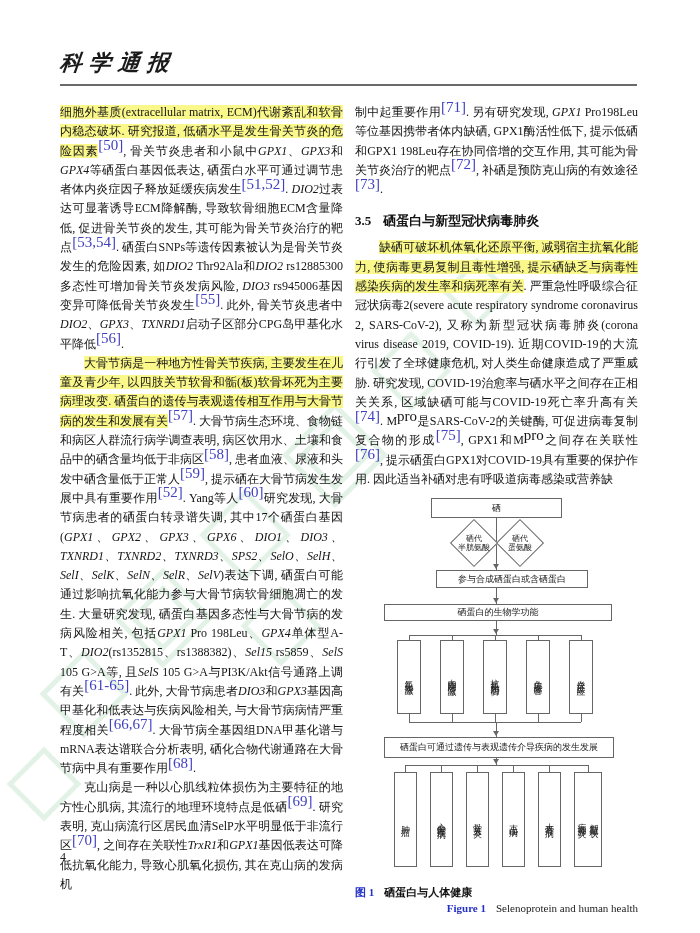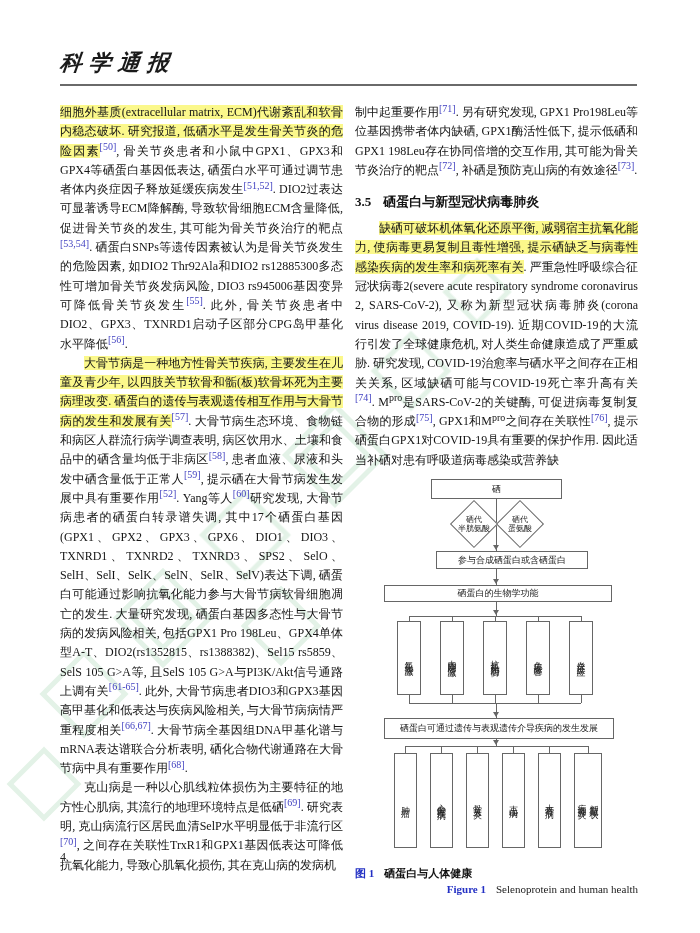--- a/index.html
+++ b/index.html
@@ -12,22 +12,22 @@
   .rule{margin-top:6px;height:2px;background:#6a6a6a;}
   .col{position:absolute;top:95px;width:283px;z-index:1;font-size:12px;line-height:19.3px;
        text-align:justify;color:#141414;margin-top:8px;}
   .col-left{left:60px;}
   .col-right{left:355px;}
   .para{margin:0;}
   .para.ind{text-indent:2em;}
   h3.sec{font-size:13px;font-weight:bold;margin:13px 0 9px 0;text-align:left;line-height:17px;}
   h3.sec .hnum{margin-right:12px;}
   .hl{background:#fbf88b;}
-  .it{}
-  .sup{font-size:10px;position:relative;top:-4.5px;line-height:0;letter-spacing:0;}
+  .it{font-style:italic;}
+  .sup{font-size:15px;position:relative;top:-4.5px;line-height:0;letter-spacing:0;}
   .ref{color:#3f3fc0;}
   
   .fig{margin:6px 0 0 0;}
   .diagram{position:relative;width:282px;height:378px;font-size:9px;color:#222;}
   .nbox{position:absolute;border:1px solid #666;background:#fff;display:flex;align-items:center;
         justify-content:center;text-align:center;line-height:11px;box-sizing:border-box;}
   .vbox{position:absolute;border:1px solid #666;background:#fff;box-sizing:border-box;
         display:flex;align-items:center;justify-content:center;
         writing-mode:vertical-rl;text-orientation:upright;letter-spacing:2px;
         white-space:pre-line;line-height:12px;}

